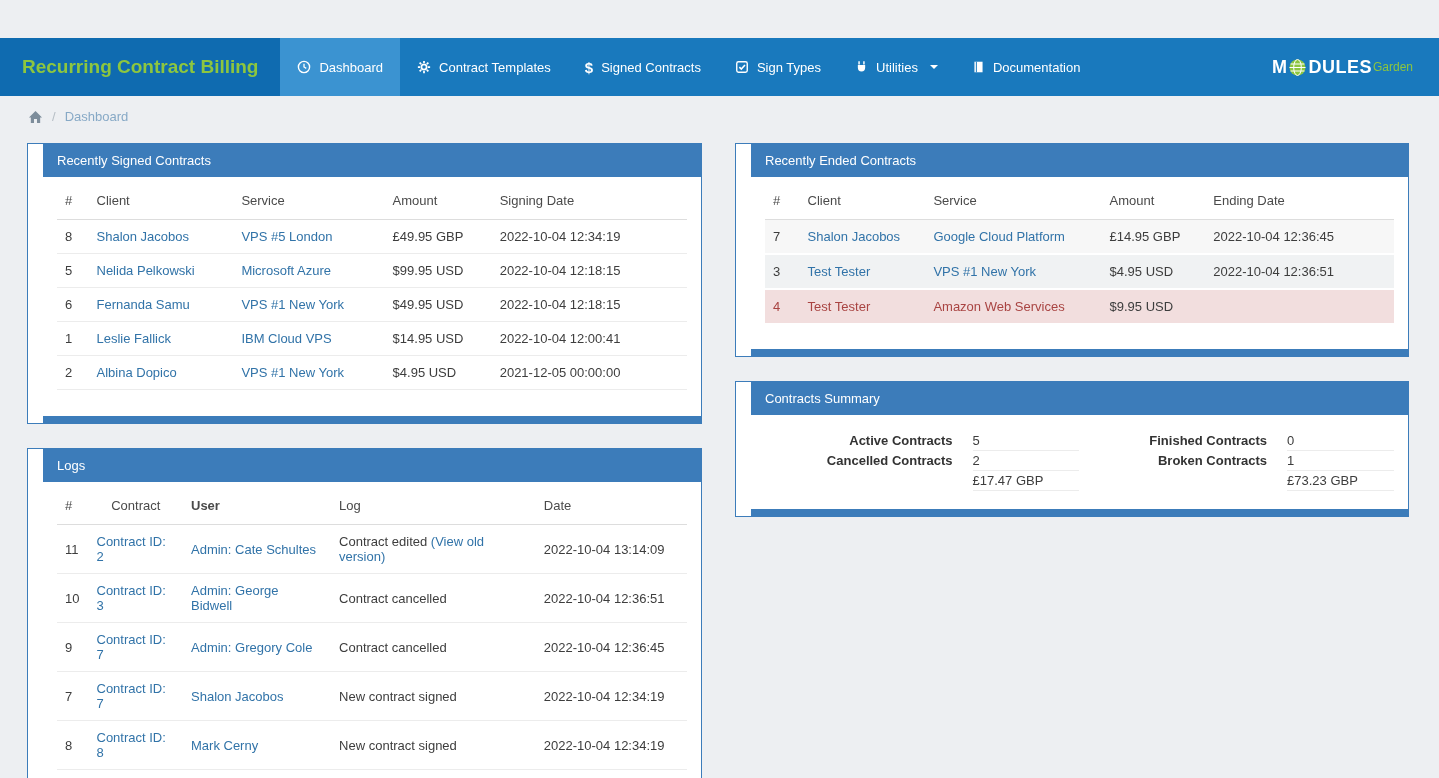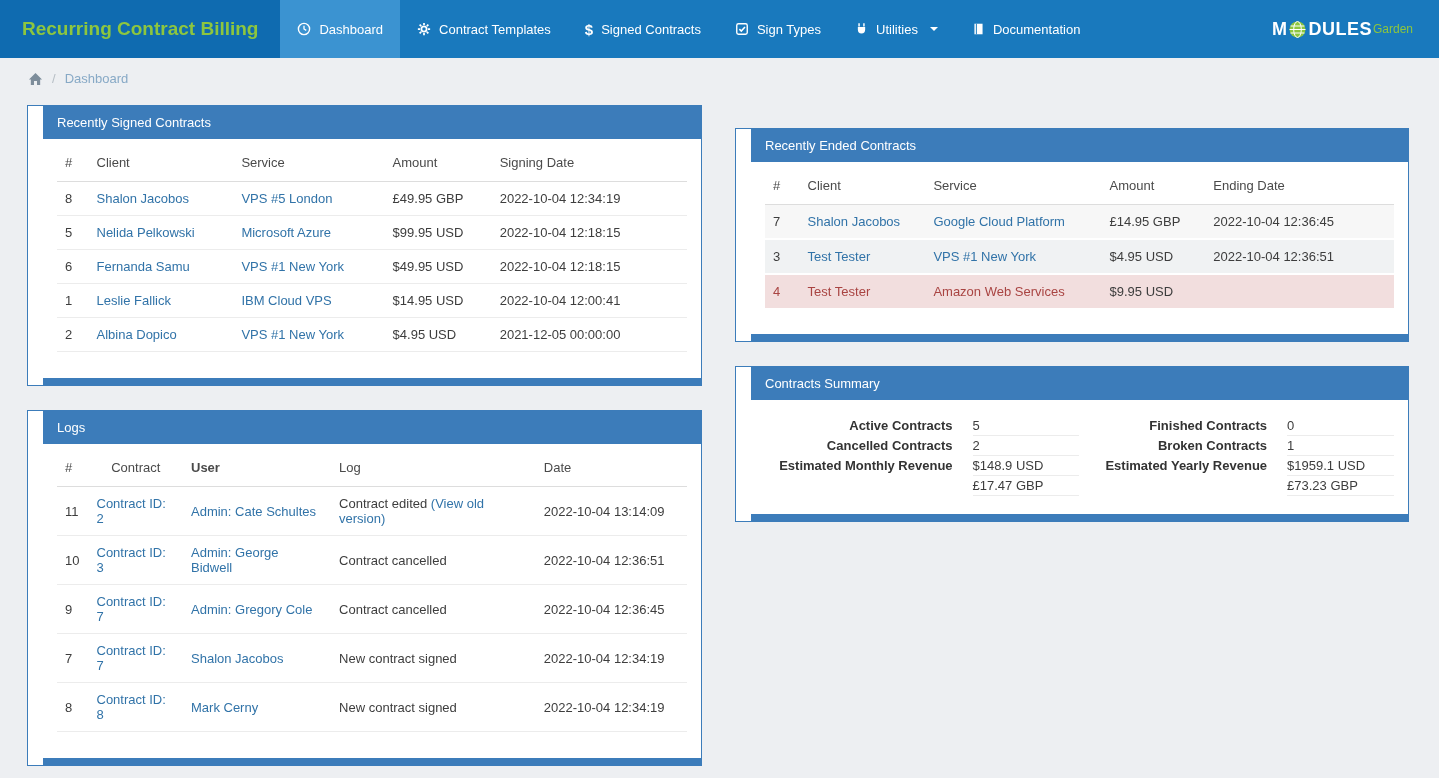--- a/index.html
+++ b/index.html
@@ -11,20 +11,21 @@
     background: #edeff2;
   }
   a { text-decoration: none; color: #3173a8; cursor: pointer; }
 
   
   .topnav {
     height: 58px;
     background: #1979bd;
     display: flex;
     align-items: stretch;
+    margin-top: 38px;
   }
   .brand {
     background: #0f6bb0;
     display: flex;
     align-items: center;
     padding: 0 22px;
     color: #8dc63f;
     font-size: 19px;
     font-weight: bold;
     white-space: nowrap;
@@ -76,21 +77,21 @@
   .breadcrumb .home { display:inline-flex; align-items:center; cursor:pointer; }
 
   
   .content {
     display: flex;
     gap: 33px;
     padding: 7px 30px 0 27px;
     align-items: flex-start;
   }
   .col-left  { width: 675px; flex: none; }
-  .col-right { flex: 1; margin-top: 23px; }
+  .col-right { flex: 1; }
 
   
   .panel {
     background: #fff;
     border: 1px solid #3c7cba;
     margin-bottom: 24px;
     padding-left: 15px;
   }
   .panel-header {
     background: #3c7cba;
@@ -399,26 +400,20 @@
               <th class="lc">Finished Contracts</th>
               <td class="vc">0</td>
             </tr>
             <tr>
               <th class="lc">Cancelled Contracts</th>
               <td class="vc">2</td>
               <th class="lc">Broken Contracts</th>
               <td class="vc">1</td>
             </tr>
             <tr>
-              <th class="lc">Estimated Monthly Revenue</th>
-              <td class="vc">$148.9 USD</td>
-              <th class="lc">Estimated Yearly Revenue</th>
-              <td class="vc">$1959.1 USD</td>
-            </tr>
-            <tr>
               <th class="lc"></th>
               <td class="vc">£17.47 GBP</td>
               <th class="lc"></th>
               <td class="vc">£73.23 GBP</td>
             </tr>
           </tbody>
         </table>
       </div>
       <div class="panel-footer"></div>
     </div>

